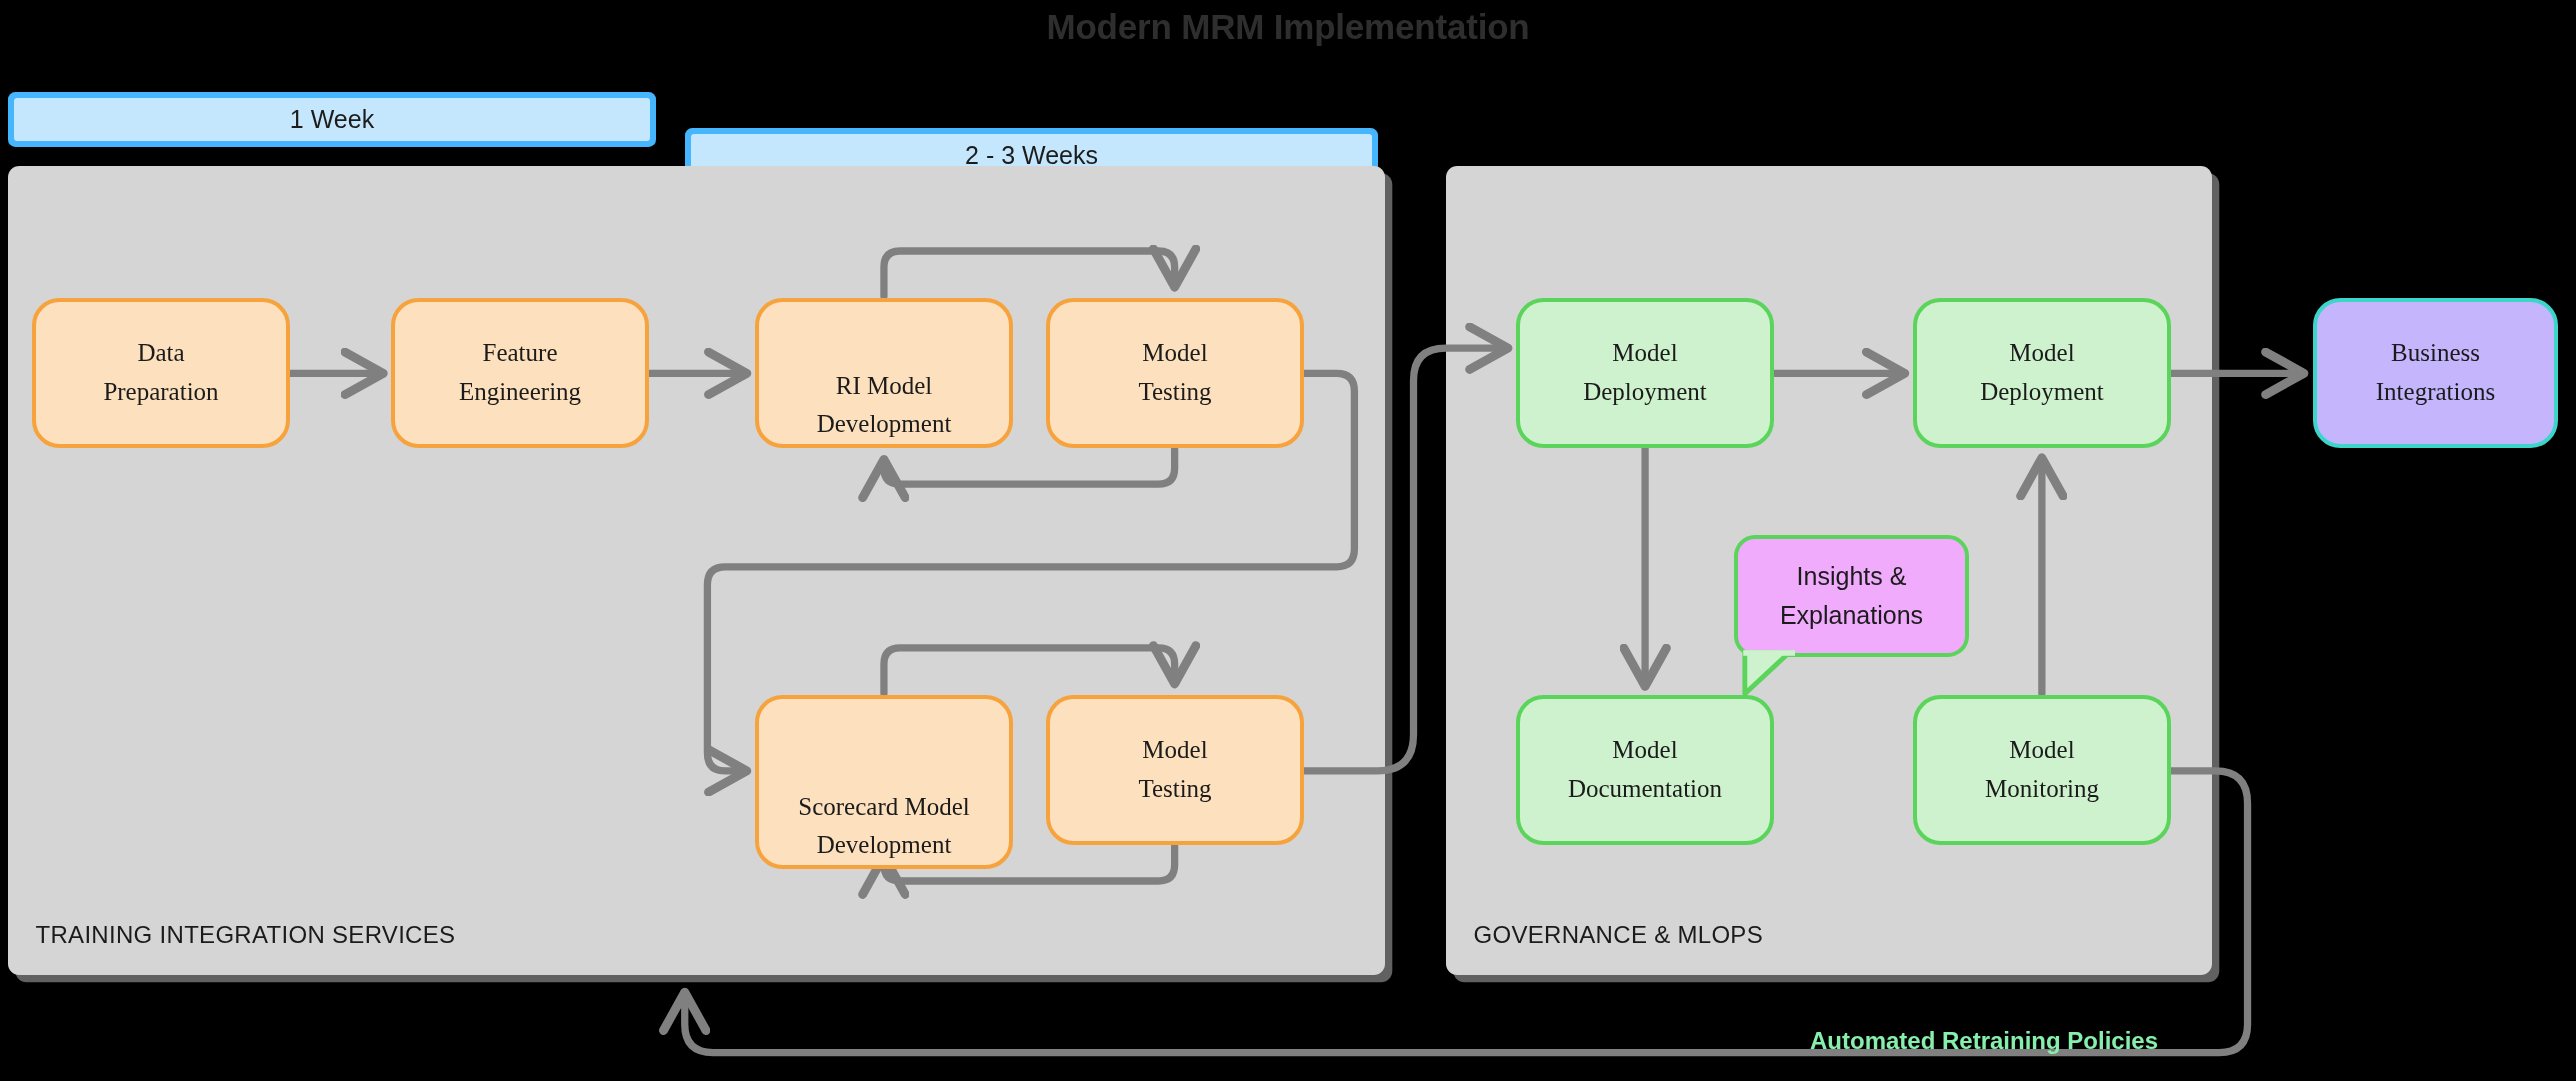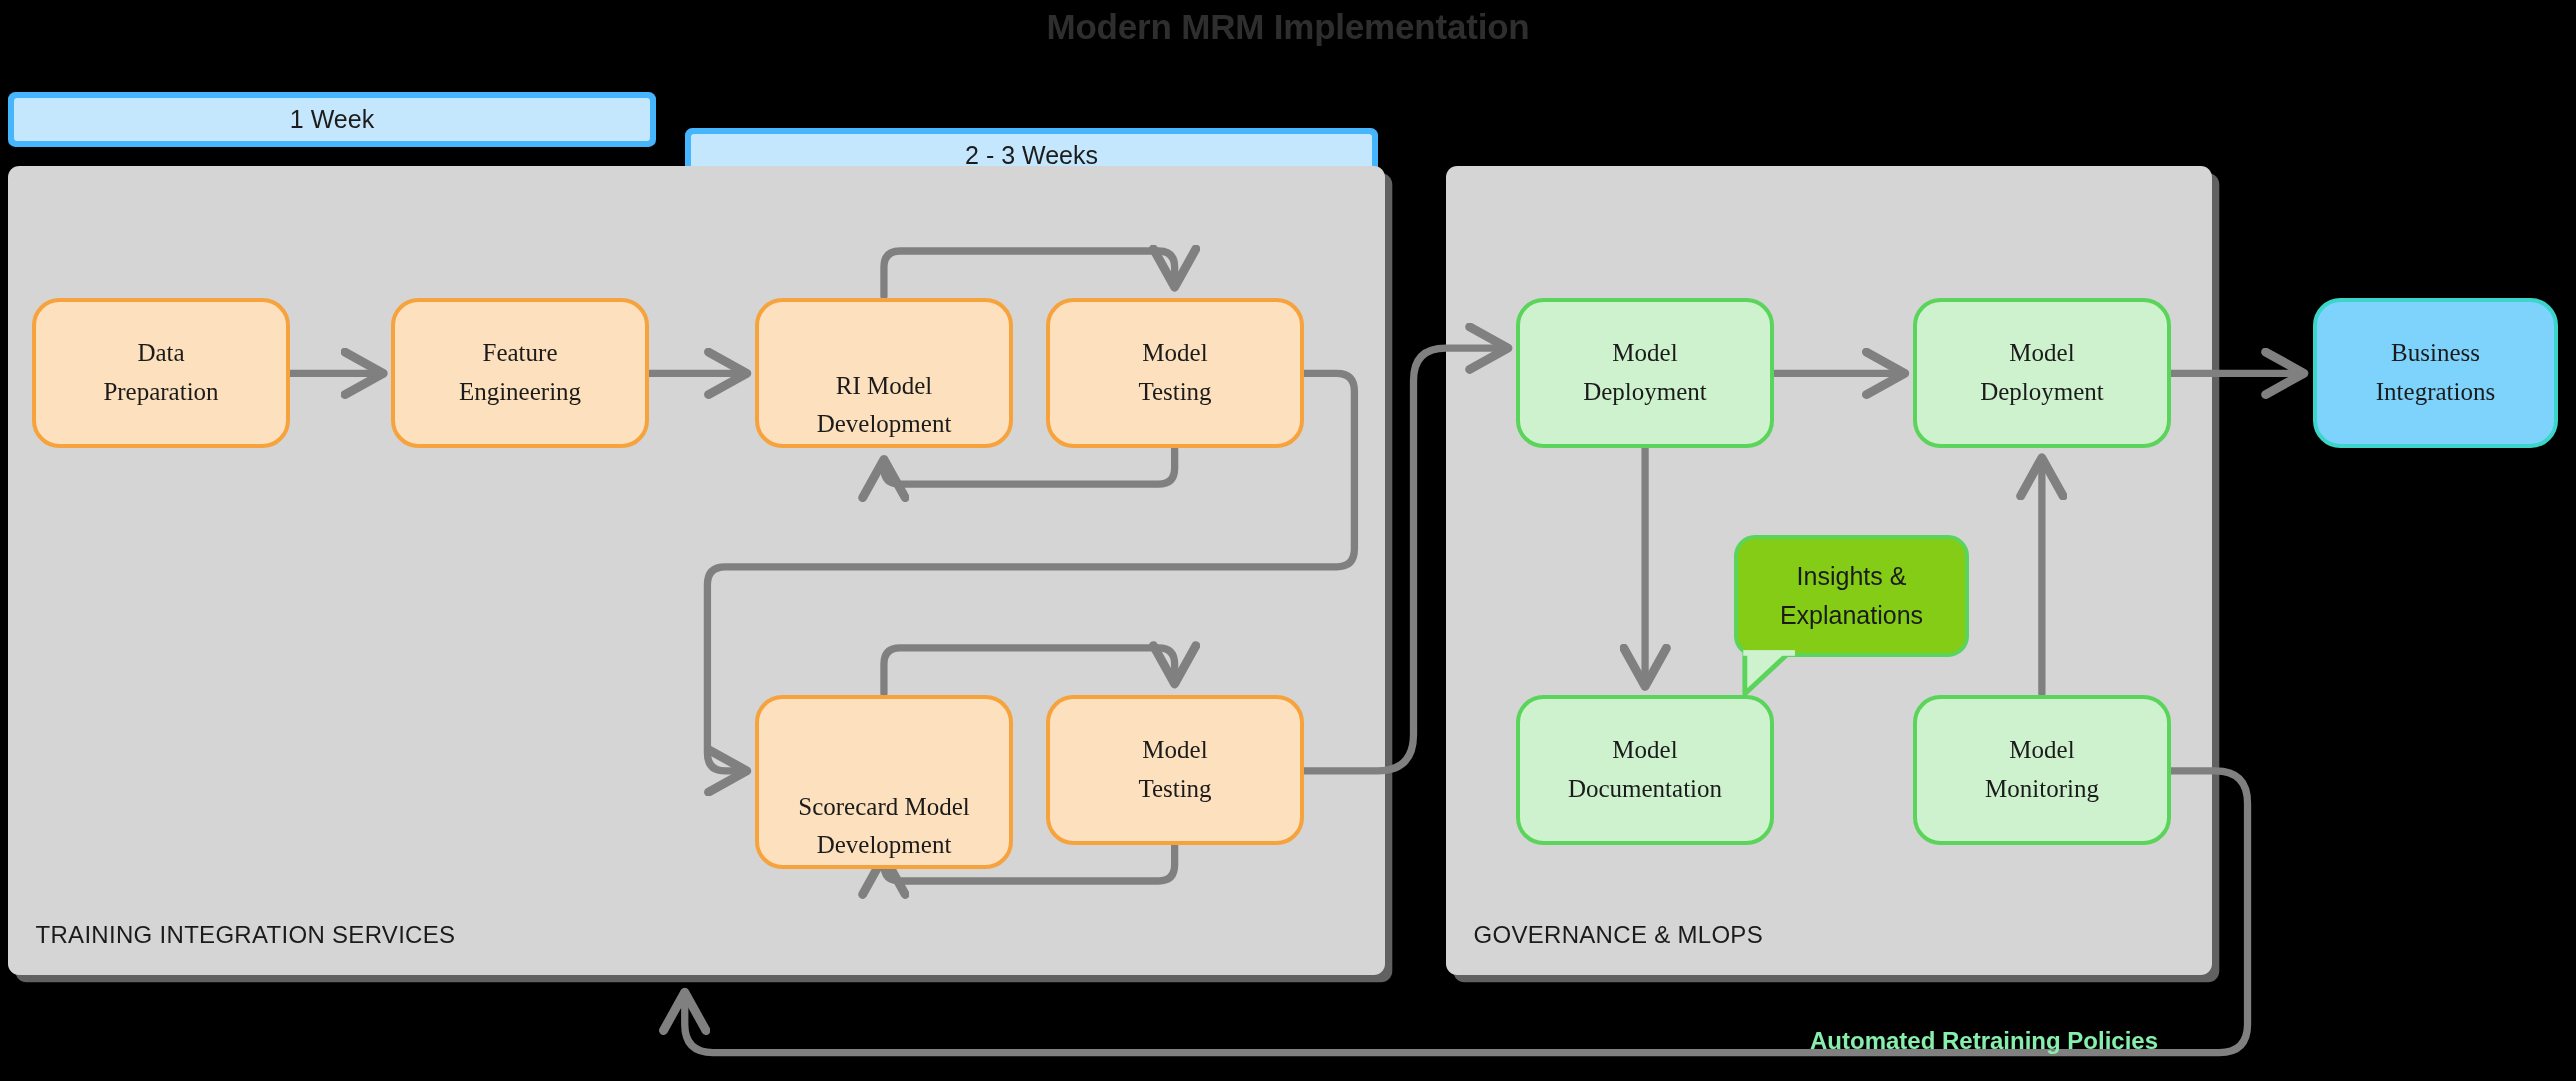--- a/index.html
+++ b/index.html
@@ -21,23 +21,23 @@
   .group-label{position:absolute;left:27.5px;bottom:26px;font-size:24px;
                color:#1b1b1b;letter-spacing:0.3px;white-space:nowrap;}
 
   .node{position:absolute;box-sizing:border-box;border-radius:27.5px;
         display:flex;flex-direction:column;align-items:center;
         justify-content:center;text-align:center;font-size:25px;
         color:#1b1b1b;line-height:1.55;font-family:Liberation Serif, serif;}
   .node span{display:block;white-space:nowrap;}
   .orange{background:#fde0bd;border:4.9px solid #f6a23d;}
   .green {background:#cdf2cd;border:4.9px solid #5ad45a;}
-  .cyan  {background:#7dd3fc;border:4.9px solid #3cd5ca;align-items:center;}
+  .cyan  {background:#c4b5fd;border:4.9px solid #3cd5ca;align-items:center;}
 
-  .bubble{position:absolute;box-sizing:border-box;background:#84cc16;
+  .bubble{position:absolute;box-sizing:border-box;background:#f0abfc;
           border:4.9px solid #5ad45a;border-radius:21px;
           display:flex;flex-direction:column;align-items:center;
           justify-content:center;font-size:25px;color:#1b1b1b;
           line-height:1.55;}
 
   #wires{position:absolute;left:0;top:0;width:2576px;height:1081px;
          pointer-events:none;}
 
   #retrain-label{position:absolute;font-size:24px;font-weight:bold;color:#86efac;
                  white-space:nowrap;}

